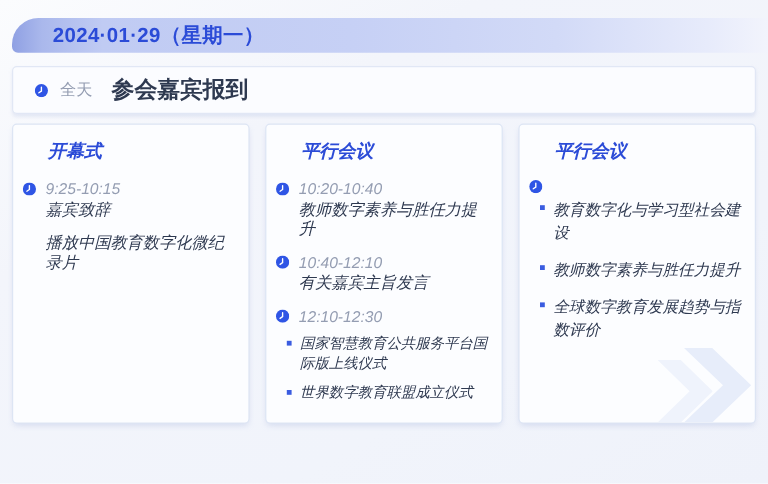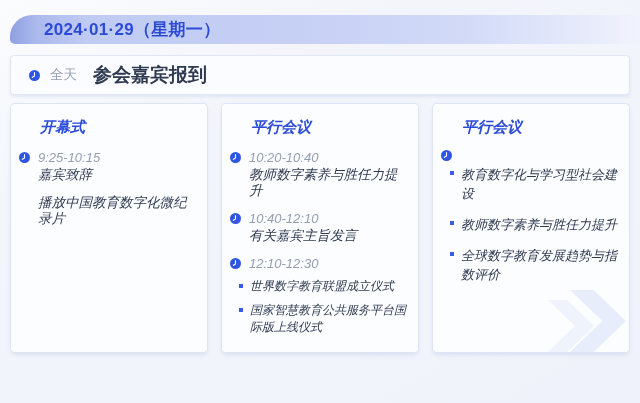--- a/index.html
+++ b/index.html
@@ -130,25 +130,25 @@
             <div class="time-row">
               <svg class="clock" viewBox="0 0 12 12">
                   <circle cx="6" cy="6" r="6" fill="#2f55e5"></circle>
                   <path d="M6 2.9 V6.4 L3.7 8" stroke="#fff" stroke-width="1.25" fill="none" stroke-linecap="round"></path>
                 </svg>
               <span>12:10-12:30</span>
             </div>
             <ul class="bullets">
               <li>
                   <span class="sq"></span>
-                  <span>世界数字教育联盟成立仪式</span>
+                  <span>国家智慧教育公共服务平台国际版上线仪式</span>
                 </li>
               <li>
                   <span class="sq"></span>
-                  <span>国家智慧教育公共服务平台国际版上线仪式</span>
+                  <span>世界数字教育联盟成立仪式</span>
                 </li>
 
             </ul>
           </div>
         </div>
       </div>
 
       <div class="card card-parallel">
         <div class="card-title">平行会议</div>
         <div class="card-items">

